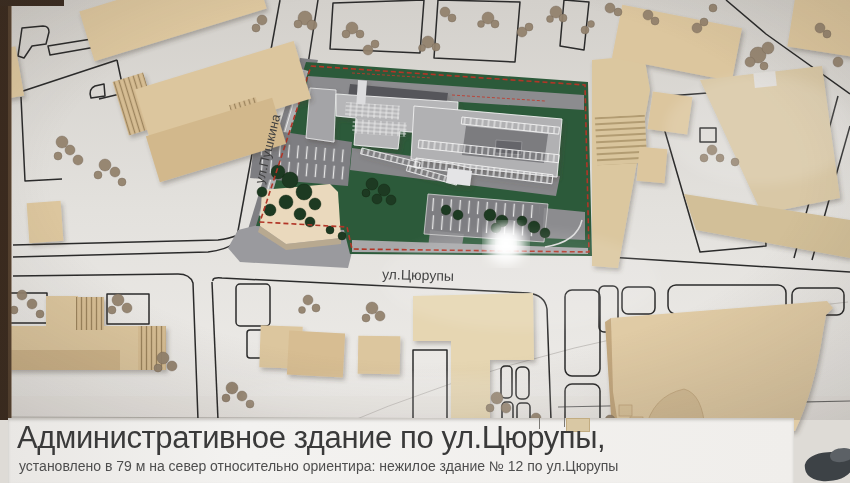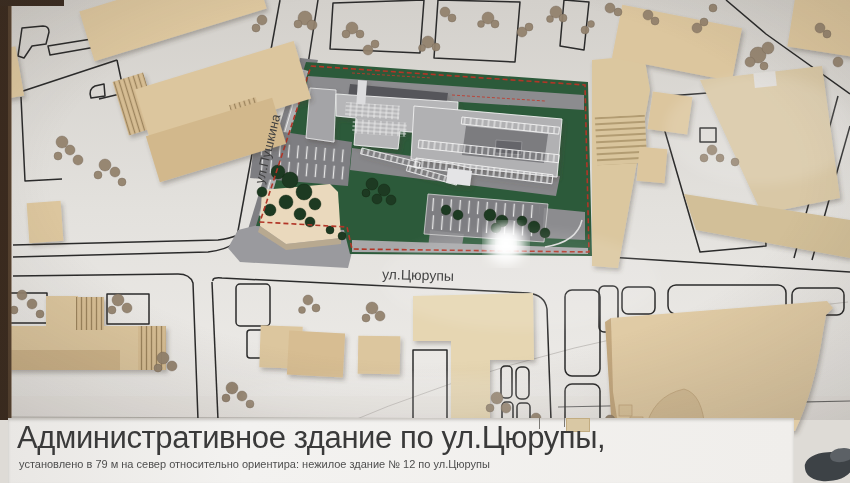--- a/index.html
+++ b/index.html
@@ -5,21 +5,21 @@
   html,body{margin:0;padding:0;background:#222;}
   .stage{position:relative;width:850px;height:483px;overflow:hidden;
          background:#dedbd6;font-family:"Liberation Sans",sans-serif;}
   .stage svg{position:absolute;left:0;top:0;display:block;}
   
   .band{position:absolute;left:8px;top:418px;width:786px;height:65px;
         background:linear-gradient(90deg,#e9e7e4,#f3f2f0 30%,#f0eeeb);
         box-shadow:inset 0 2px 3px rgba(120,115,105,.35);}
   .band-title{position:absolute;left:9px;top:3px;font-size:31px;line-height:34px;
         color:#3a3a3a;letter-spacing:-.4px;white-space:nowrap;font-weight:400;}
-  .band-sub1{position:absolute;left:11px;top:40px;font-size:11px;color:#4e4e4e;white-space:nowrap;}
+  .band-sub1{position:absolute;left:11px;top:40px;font-size:14px;color:#4e4e4e;white-space:nowrap;}
   .band-sub2{position:absolute;left:11px;top:51px;font-size:8.5px;color:#4e4e4e;white-space:nowrap;}
   .tickline{position:absolute;top:0;width:1px;background:#7c7a76;}
   .chip{position:absolute;top:0;background:#d9c8a4;border:1px solid #c2ac81;}
   .smudge{position:absolute;border-radius:45% 60% 50% 55%;}
 </style>
 </head>
 <body>
 
 <div class="stage">
 

